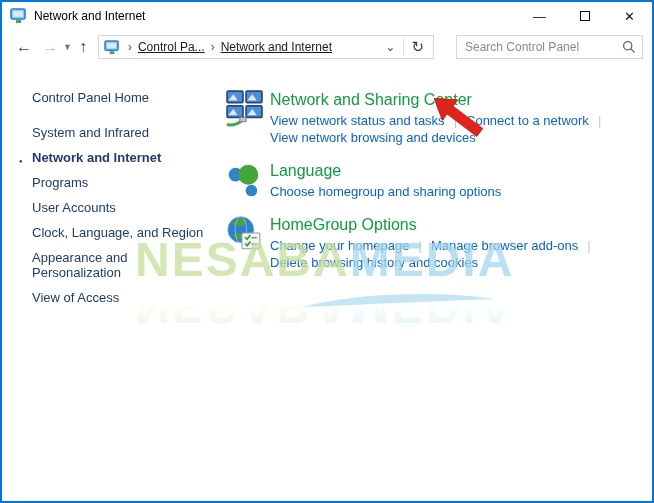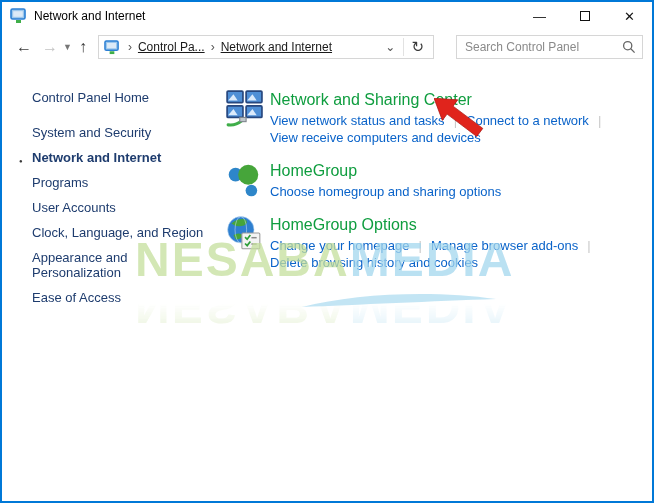--- a/index.html
+++ b/index.html
@@ -121,60 +121,60 @@
       <svg class="search-mag" width="14" height="14" viewBox="0 0 14 14">
         <circle cx="5.7" cy="5.7" r="4.1" fill="none" stroke="#666" stroke-width="1.3"></circle>
         <line x1="8.8" y1="8.8" x2="12.6" y2="12.6" stroke="#666" stroke-width="1.3"></line>
       </svg>
     </div>
   </div>
 
   <div class="content">
     <div class="sidebar" id="sidebar-list">
         <div class="side-item home"><span>Control Panel Home</span></div>
-        <div class="side-item"><span>System and Security</span></div>
+        <div class="side-item"><span>System and Infrared</span></div>
         <div class="side-item active"><span class="bullet">●</span><span>Network and Internet</span></div>
         <div class="side-item"><span>Programs</span></div>
         <div class="side-item"><span>User Accounts</span></div>
         <div class="side-item"><span>Clock, Language, and Region</span></div>
         <div class="side-item"><span>Appearance and Personalization</span></div>
-        <div class="side-item"><span>Ease of Access</span></div>
+        <div class="side-item"><span>View of Access</span></div>
       </div>
     <div class="main" id="category-list">
         <div class="category">
           <svg class="cat-icon" viewBox="0 0 36 36">
             <g>
               <rect x="2" y="1" width="15" height="11" rx="1" fill="#4f8fd6" stroke="#27477e" stroke-width="1.6"></rect>
               <polygon points="3,10 8,4 12,10" fill="#dbeafb"></polygon>
               <rect x="20" y="1" width="15" height="11" rx="1" fill="#4f8fd6" stroke="#27477e" stroke-width="1.6"></rect>
               <polygon points="21,10 26,4 30,10" fill="#dbeafb"></polygon>
               <rect x="2" y="15" width="15" height="11" rx="1" fill="#4f8fd6" stroke="#27477e" stroke-width="1.6"></rect>
               <polygon points="3,24 8,18 12,24" fill="#dbeafb"></polygon>
               <rect x="20" y="15" width="15" height="11" rx="1" fill="#4f8fd6" stroke="#27477e" stroke-width="1.6"></rect>
               <polygon points="21,24 26,18 30,24" fill="#dbeafb"></polygon>
               <path d="M3,33 Q 10,34 16,29" fill="none" stroke="#3fae49" stroke-width="3" stroke-linecap="round"></path>
               <rect x="14" y="26" width="6" height="4" fill="#bfc6cc" stroke="#7d848a"></rect>
             </g>
           </svg>
           <div>
             <div class="cat-title">Network and Sharing Center</div>
             <div class="link-row"><span class="task-link">View network status and tasks</span><span class="pipe">|</span><span class="task-link">Connect to a network</span><span class="pipe">|</span></div>
-            <div class="link-row"><span class="task-link">View receive computers and devices</span></div>
+            <div class="link-row"><span class="task-link">View network browsing and devices</span></div>
           </div>
         </div>
         <div class="category">
           <svg class="cat-icon" viewBox="0 0 36 36">
             <g>
               <circle cx="10" cy="13" r="6.5" fill="#2e86c9"></circle>
               <circle cx="22" cy="13" r="9.5" fill="#46a53a"></circle>
               <circle cx="25" cy="28" r="5.5" fill="#2e86c9"></circle>
             </g>
           </svg>
           <div>
-            <div class="cat-title">HomeGroup</div>
+            <div class="cat-title">Language</div>
             <div class="link-row"><span class="task-link">Choose homegroup and sharing options</span></div>
           </div>
         </div>
         <div class="category">
           <svg class="cat-icon" viewBox="0 0 36 36">
             <g>
               <circle cx="15" cy="14" r="12.5" fill="#2e7fd0"></circle>
               <path d="M6,8 Q 12,3 19,4 Q 23,7 18,10 Q 11,12 6,8 Z" fill="#46a53a"></path>
               <path d="M8,19 Q 13,16 17,19 Q 15,24 10,23 Z" fill="#46a53a"></path>
               <ellipse cx="15" cy="14" rx="12.5" ry="12.5" fill="none" stroke="#bcd9f2" stroke-width="0.8" opacity="0.7"></ellipse>

